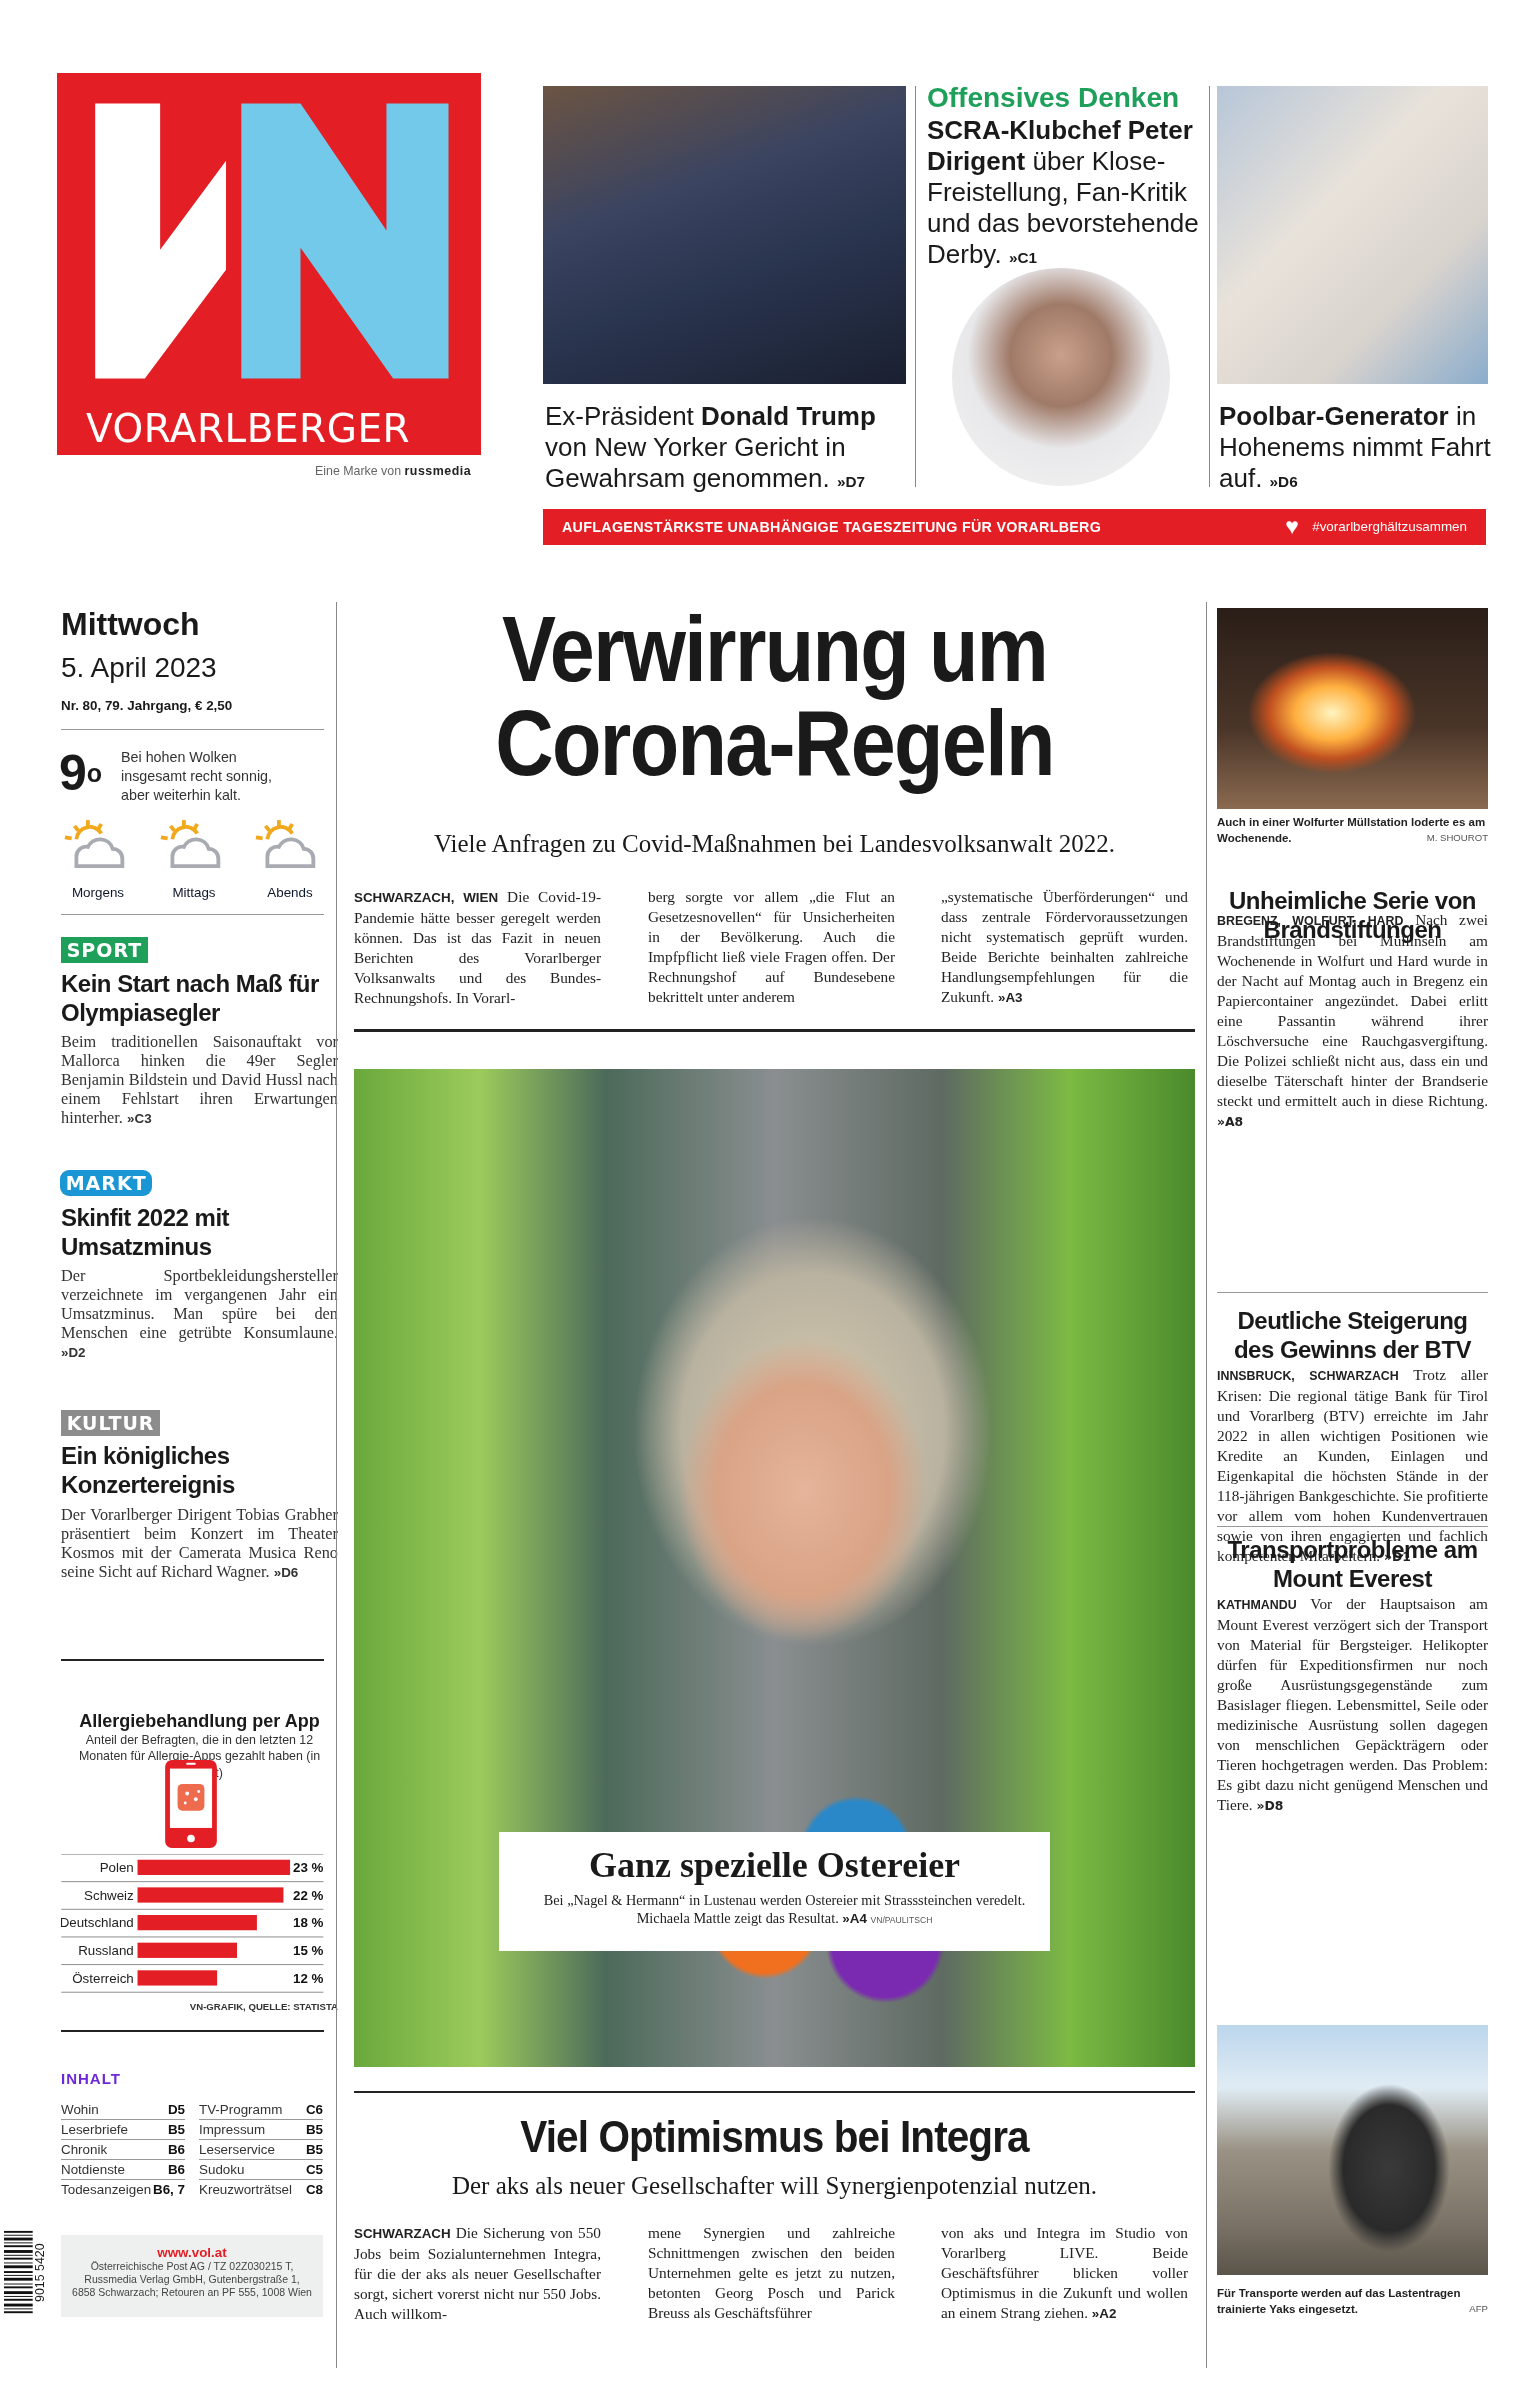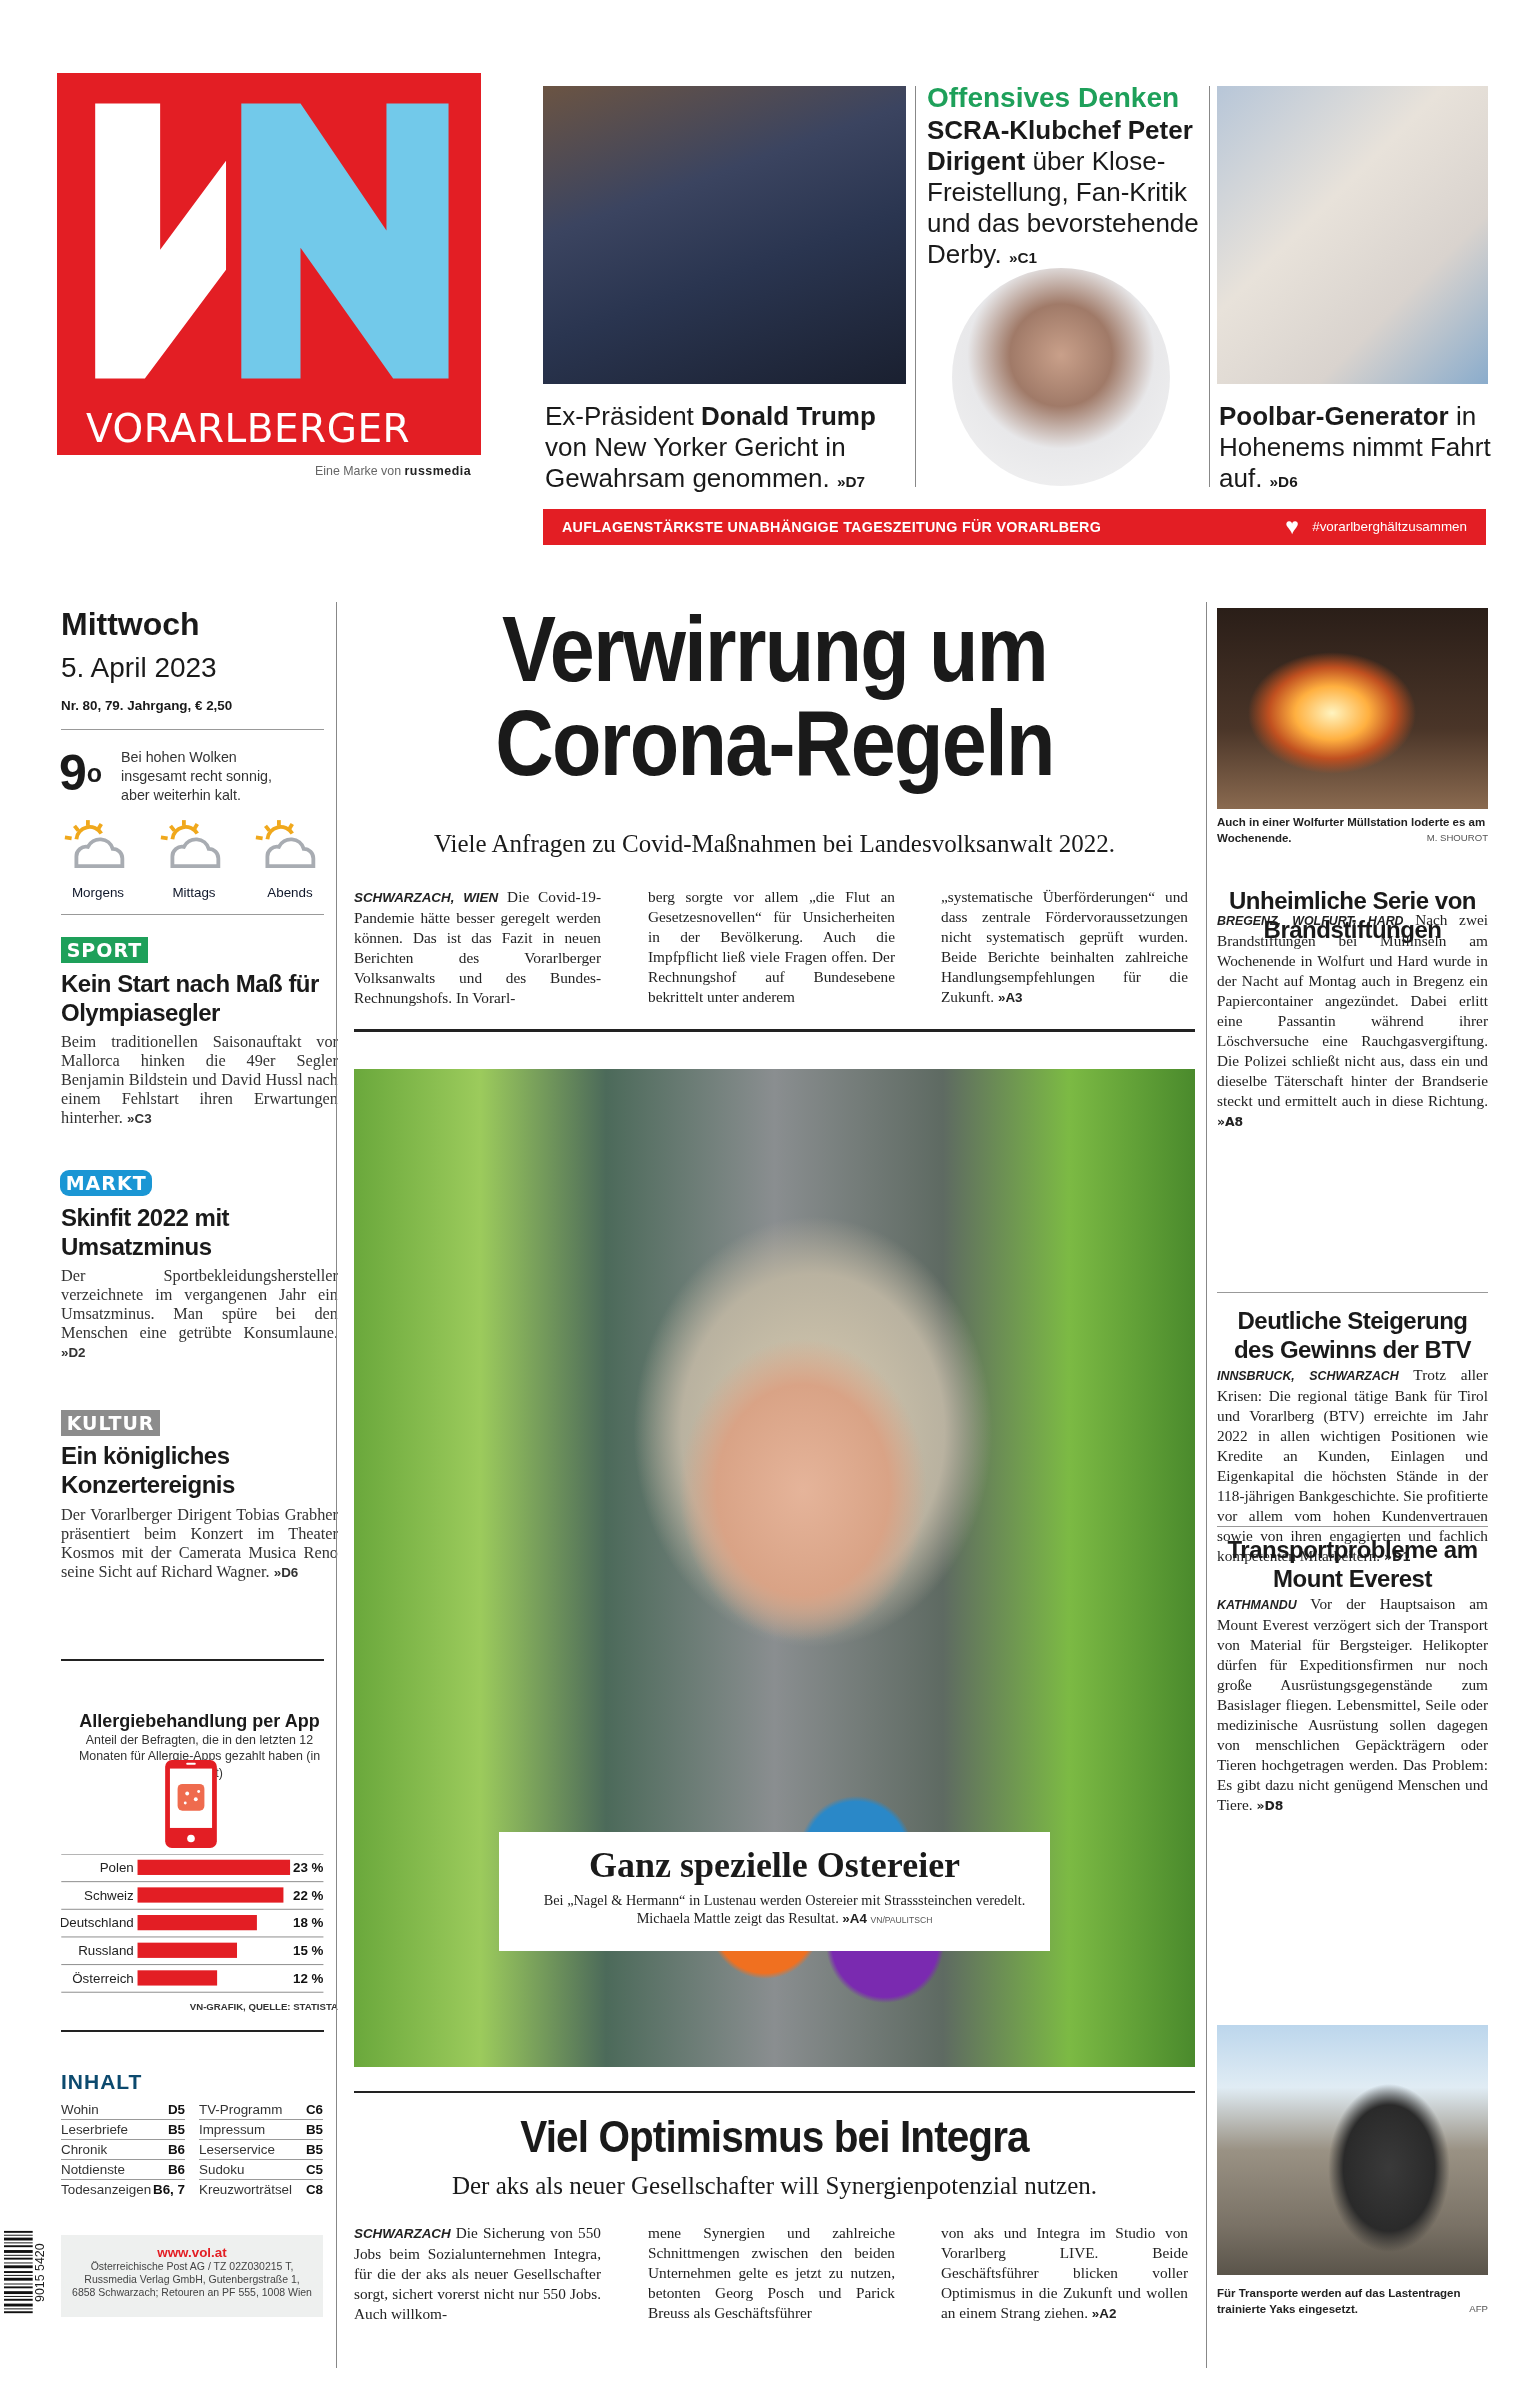--- a/index.html
+++ b/index.html
@@ -57,36 +57,36 @@
   .lt { position: absolute; left: 61px; width: 277px; font-family: "Liberation Serif", serif; font-size: 16.3px; line-height: 19px; color: #333; text-align: justify; }
 
   
   #chart-title { left: 61px; top: 1711px; width: 277px; text-align: center; font-size: 18px; font-weight: bold; }
   #chart-sub { left: 61px; top: 1732px; width: 277px; text-align: center; font-size: 12.4px; line-height: 16.3px; color: #333; }
   #chart-phone { left: 164px; top: 1759px; width: 54px; height: 90px; }
   #chart-svg { left: 61px; top: 1854px; }
   #chart-source { left: 61px; top: 2001px; width: 277px; text-align: right; font-size: 9.6px; font-weight: bold; color: #333; }
 
   
-  #inhalt-title { left: 61px; top: 2070px; font-size: 21px; font-weight: bold; color: #0c4a6e; letter-spacing: 1px; }
+  #inhalt-title { left: 61px; top: 2070px; font-size: 15px; font-weight: bold; color: #6d28d9; letter-spacing: 1px; }
   .toc { position: absolute; font-size: 13.4px; color: #333; }
   .toc .row { display: flex; justify-content: space-between; border-bottom: 1px solid #999; height: 20px; line-height: 19px; }
   .toc .row:last-child { border-bottom: none; }
   .toc .p { font-weight: bold; color: #111; }
 
   #barcode { left: 3.8px; top: 2229px; width: 44px; height: 88px; }
   #footer-box { left: 61px; top: 2235px; width: 262px; height: 82px; background: #eef0ef; text-align: center; }
   #footer-box .u { font-size: 13.4px; font-weight: bold; color: #e31e24; margin-top: 9.6px; }
   #footer-box .a { font-size: 10.5px; color: #444; line-height: 13.4px; }
 
   
   #headline { left: 354px; top: 602px; width: 841px; text-align: center; font-size: 92px; font-weight: bold; line-height: 94px; letter-spacing: -1.9px; transform: scaleX(0.88); transform-origin: center top; }
   #subhead { left: 354px; top: 830px; width: 841px; text-align: center; font-family: "Liberation Serif", serif; font-size: 25px; }
   .mcol { position: absolute; width: 247px; font-family: "Liberation Serif", serif; font-size: 15.3px; line-height: 20px; color: #222; text-align: justify; }
-  .loc { font-family: "Liberation Sans", sans-serif; font-weight: bold; font-size: 13.4px; font-style: italic; }
+  .loc { font-family: "Liberation Sans", sans-serif; font-weight: bold; font-size: 13.4px; }
   .thick { background: #222; height: 2.9px; }
 
   #hero { left: 354px; top: 1069px; width: 841px; height: 998px;
     background:
       radial-gradient(ellipse 57px 57px at 502px 784px, #2a88c8 0%, #2a88c8 90%, transparent 100%),
       radial-gradient(ellipse 57px 59px at 411px 851px, #f07020 0%, #f07020 90%, transparent 100%),
       radial-gradient(ellipse 59px 59px at 531px 875px, #7a2ab0 0%, #7a2ab0 90%, transparent 100%),
       radial-gradient(ellipse 172px 210px at 449px 421px, #e5b49a 0%, #d9a386 50%, transparent 72%),
       radial-gradient(ellipse 239px 287px at 459px 363px, #d8cbb0 0%, #b9b2a0 55%, transparent 75%),
       linear-gradient(90deg, #6aa83c 0%, #9ccb5c 15%, #4c6a5a 30%, #8a8e90 50%, #5e6a62 70%, #7cba44 85%, #4a8a2c 100%); }

